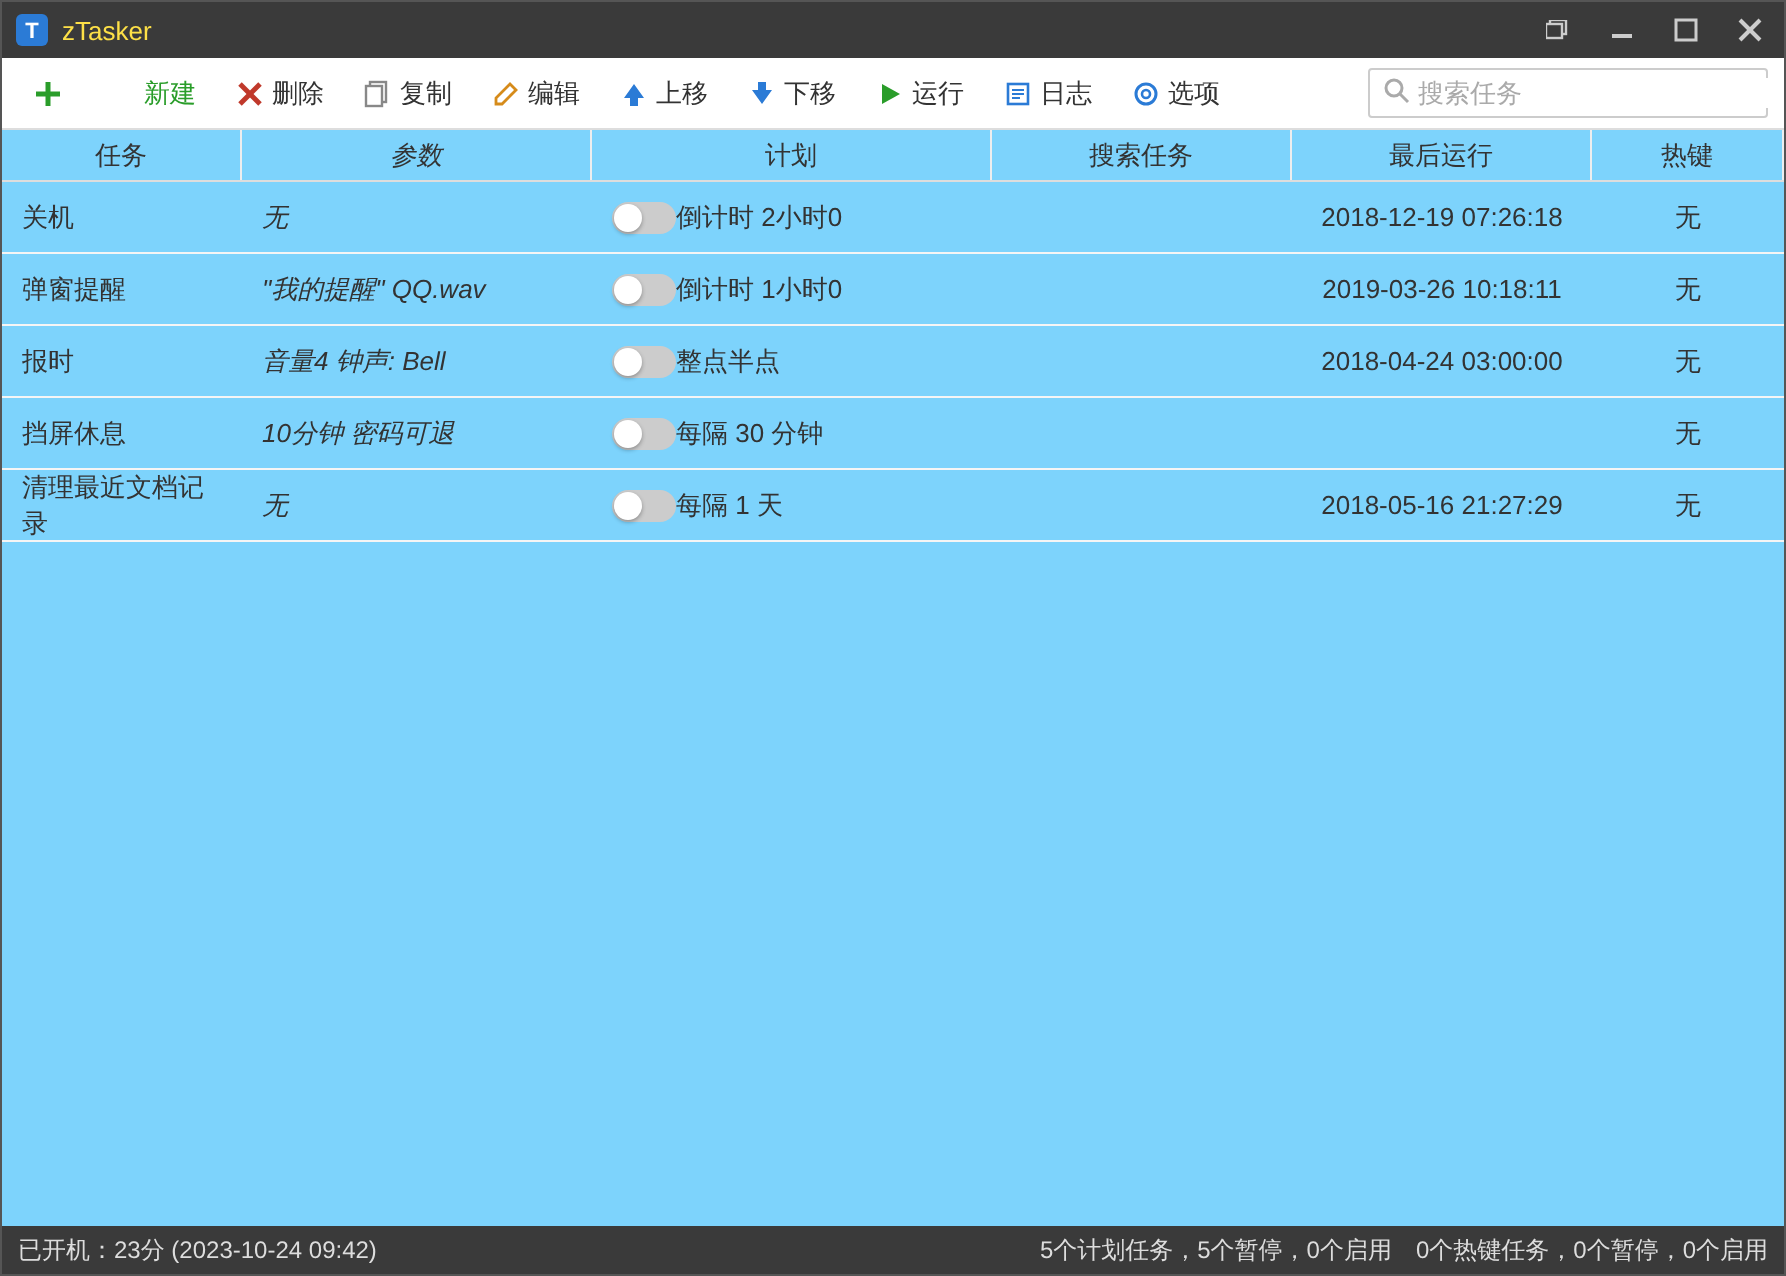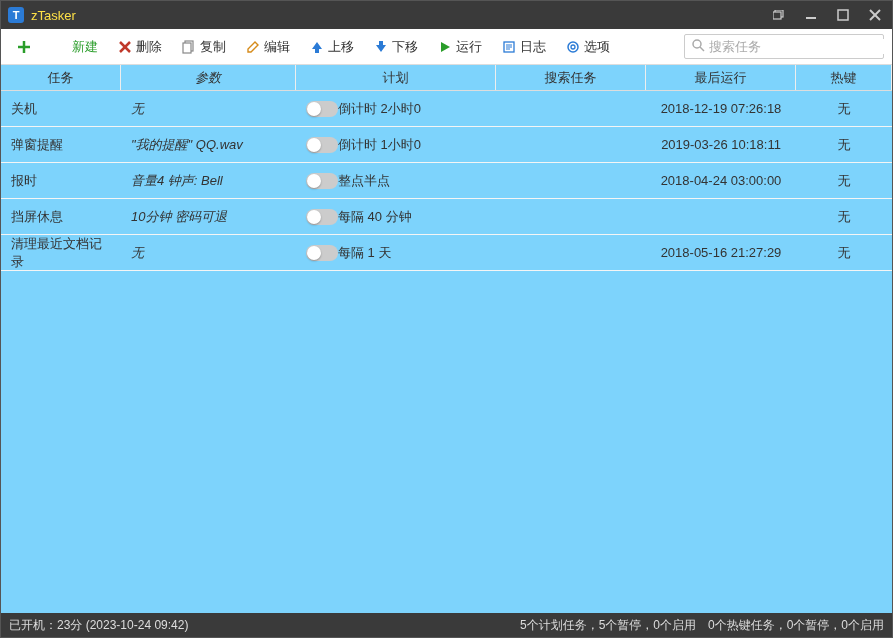--- a/index.html
+++ b/index.html
@@ -214,21 +214,21 @@
     </div>
     <div class="task-cell col-next"></div>
     <div class="task-cell col-last">2018-04-24 03:00:00</div>
     <div class="task-cell col-hotkey">无</div>
     </div>
     <div class="task-row">
     <div class="task-cell col-task">挡屏休息</div>
     <div class="task-cell col-param">10分钟 密码可退</div>
     <div class="task-cell col-plan">
       <span class="toggle"></span>
-      <span>每隔 40 分钟</span>
+      <span>每隔 30 分钟</span>
     </div>
     <div class="task-cell col-next"></div>
     <div class="task-cell col-last"></div>
     <div class="task-cell col-hotkey">无</div>
     </div>
     <div class="task-row">
     <div class="task-cell col-task">清理最近文档记录</div>
     <div class="task-cell col-param">无</div>
     <div class="task-cell col-plan">
       <span class="toggle"></span>

